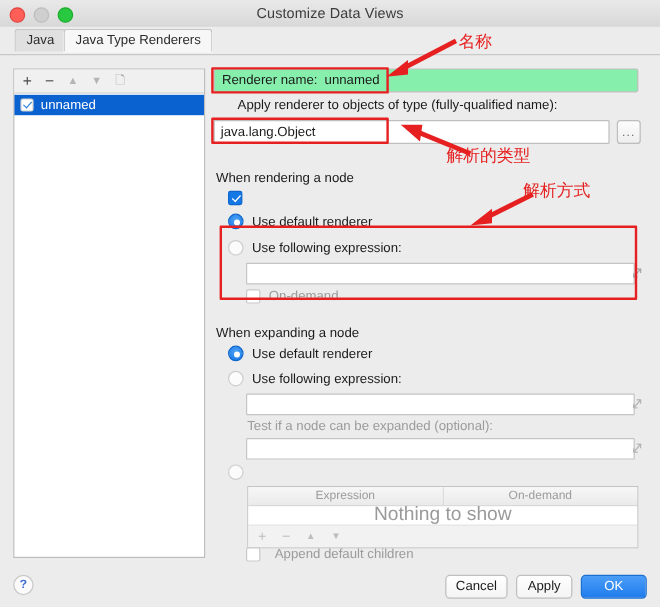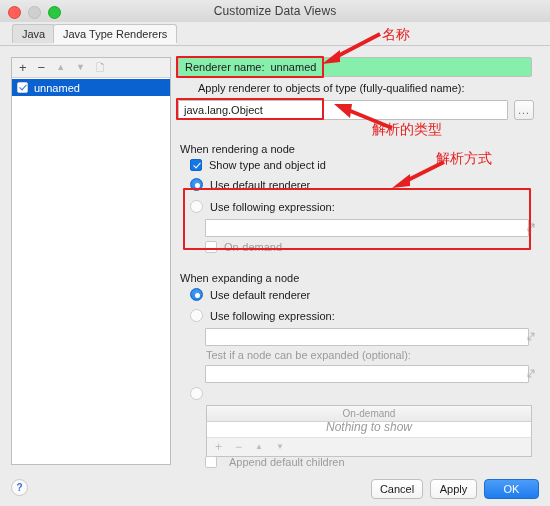--- a/index.html
+++ b/index.html
@@ -152,21 +152,21 @@
     position:absolute;left:28px;width:326px;
     border:1px solid #c4c4c4;box-sizing:border-box;background:#fff;
   }
   .thead{display:flex;height:15px;background:linear-gradient(#f7f7f7,#eaeaea);
     border-bottom:1px solid #d0d0d0;}
   .th{flex:1;text-align:center;font-size:10px;color:#9c9c9c;line-height:15px;
     border-right:1px solid #dcdcdc;box-sizing:border-box;}
   .th:last-child{border-right:none;}
   .tbody{height:15px;position:relative;background:#fff;}
   .nothing{position:absolute;left:0;right:0;top:-2px;text-align:center;
-    font-size:12px;color:#9a9a9a;font-style:italic;}
+    font-size:16px;color:#9a9a9a;}
   .tfoot{display:flex;align-items:center;gap:13px;padding-left:8px;
     height:18px;background:#f2f2f2;border-top:1px solid #e2e2e2;}
   .fbtn{font-size:12px;color:#bdbdbd;line-height:1;}
   .fbtn.sm{font-size:8px;}
 
   
   .helpbtn{
     position:absolute;left:11px;top:479px;width:17px;height:17px;
     border-radius:50%;background:#fafafa;border:1px solid #c9c9c9;
     color:#3a6fd8;font-size:10px;font-weight:bold;
@@ -238,21 +238,20 @@
 
     <div class="tfield typefield">
       <span>java.lang.Object</span>
     </div>
     <div class="ellipsisbtn">...</div>
 
     <div class="section" style="top:86px;">When rendering a node</div>
 
     <div class="ctl" style="left:12px;top:102px;">
       <span class="cbox"></span>
-      <span class="lbl">Show type and object id</span>
     </div>
 
     <div class="ctl" style="left:12px;top:121px;">
       <span class="radio"></span>
       <span class="lbl">Use default renderer</span>
     </div>
 
     <div class="ctl" style="left:12px;top:143px;">
       <span class="radio off"></span>
       <span class="lbl">Use following expression:</span>
@@ -303,20 +302,21 @@
           <path d="M9 2 L3 9 M9 2 L5.5 2.2 M9 2 L8.8 5.5 M3 9 L6.4 8.8 M3 9 L3.2 5.5" stroke="#b4b4b4" stroke-width="1" fill="none"></path>
         </svg>
     </span>
 
     <div class="ctl" style="left:12px;top:330px;">
       <span class="radio off"></span>
     </div>
 
     <div class="tablebox" style="top:348px;">
       <div class="thead">
+        <div class="th">Expression</div>
         <div class="th">On-demand</div>
       </div>
       <div class="tbody">
         <div class="nothing">Nothing to show</div>
       </div>
       <div class="tfoot">
         <span class="fbtn">+</span>
         <span class="fbtn">−</span>
         <span class="fbtn sm">▲</span>
         <span class="fbtn sm">▼</span>

